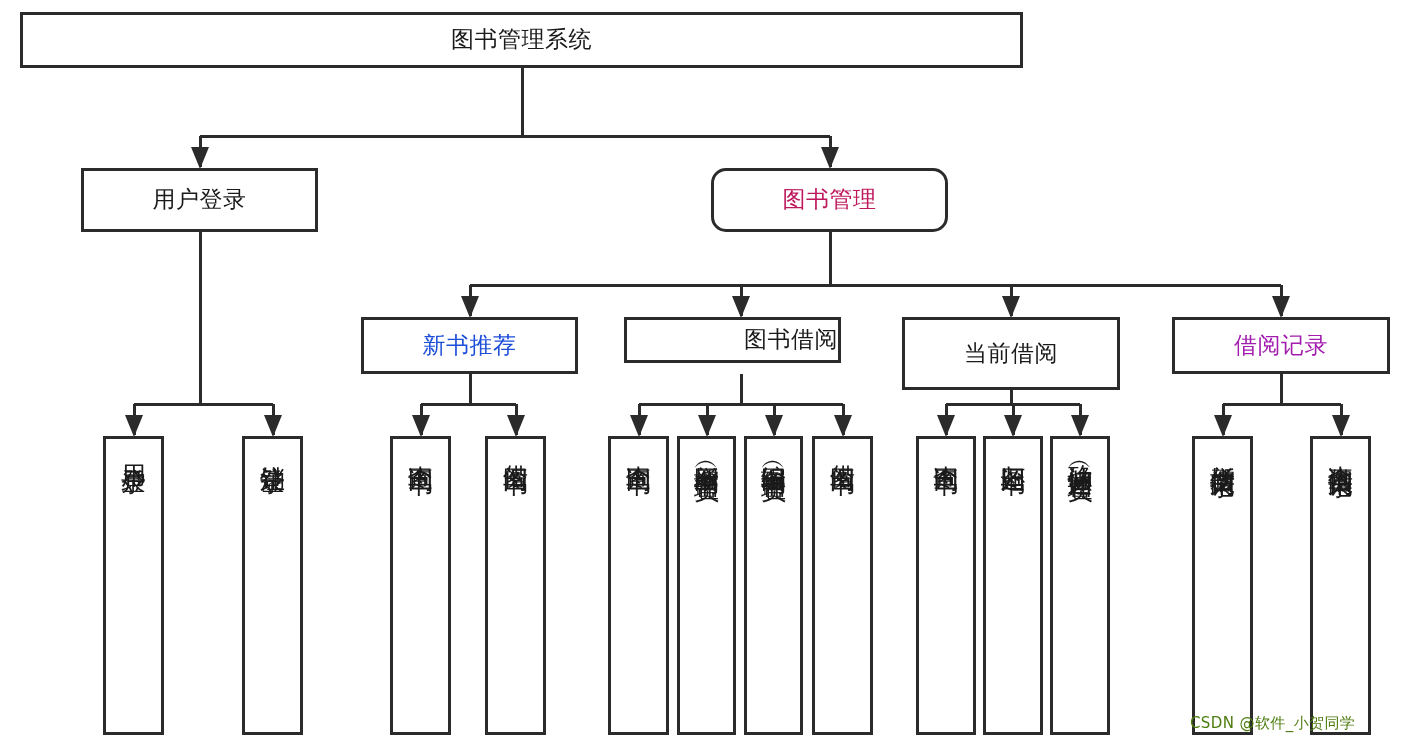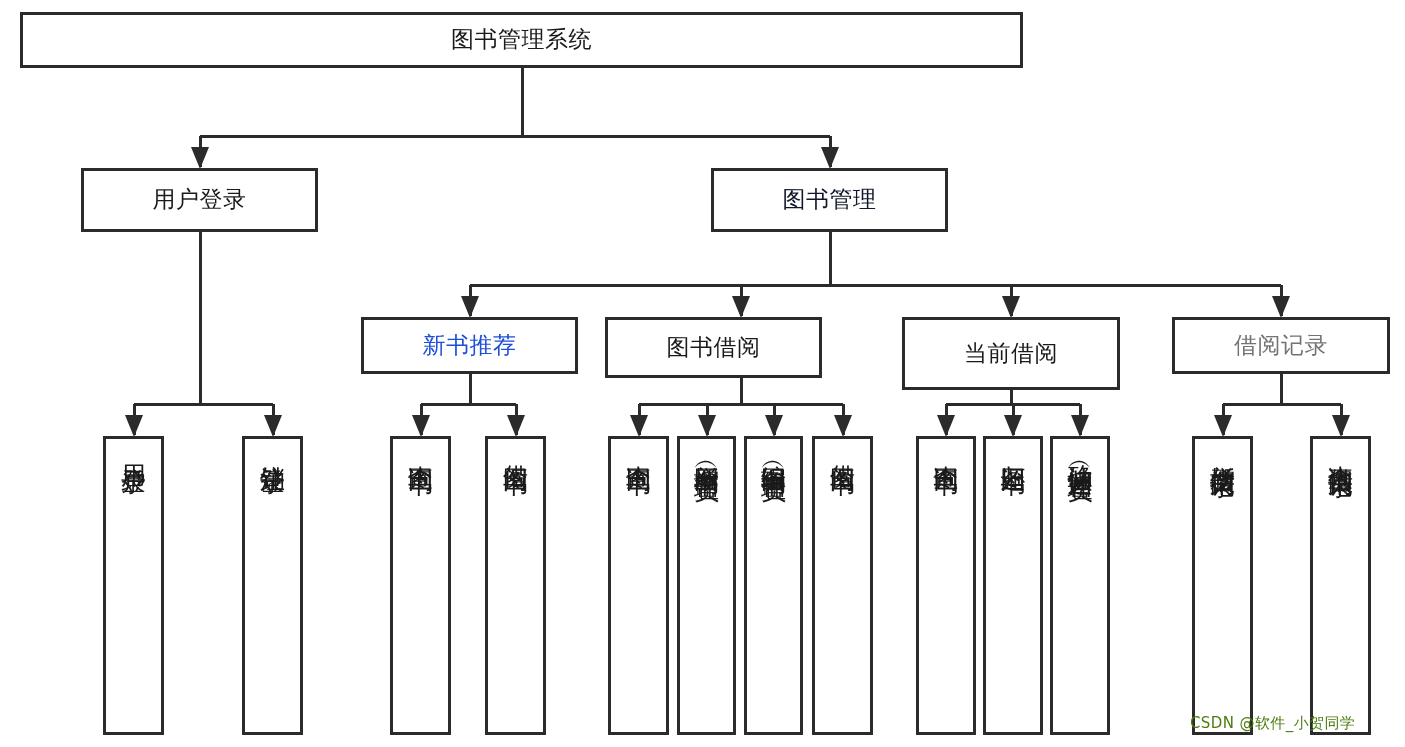--- a/index.html
+++ b/index.html
@@ -130,33 +130,33 @@
       <path d="M1332,415 L1350,415 L1341,437 Z" fill="#2b2b2b"></path>
     </svg>
 
   <div id="nodes">
       <div class="node horiz" style="left: 20px; top: 12px; width: 1003px; height: 56px; border-color: rgb(43, 43, 43); background: rgb(255, 255, 255); color: rgb(26, 26, 26);">
         <span class="label">图书管理系统</span>
       </div>
       <div class="node horiz" style="left: 81px; top: 168px; width: 237px; height: 64px; border-color: rgb(43, 43, 43); background: rgb(255, 255, 255); color: rgb(26, 26, 26);">
         <span class="label">用户登录</span>
       </div>
-      <div class="node horiz" style="left: 711px; top: 168px; width: 237px; height: 64px; border-color: rgb(43, 43, 43); background: rgb(255, 255, 255); color: #0f172a;">
+      <div class="node horiz" style="left: 711px; top: 168px; width: 237px; height: 64px; border-color: rgb(43, 43, 43); background: rgb(255, 255, 255); color: #be185d; border-radius: 15px;">
         <span class="label">图书管理</span>
       </div>
       <div class="node horiz" style="left: 361px; top: 317px; width: 217px; height: 57px; border-color: rgb(43, 43, 43); background: rgb(255, 255, 255); color: #1d4ed8;">
         <span class="label">新书推荐</span>
       </div>
-      <div class="node horiz" style="left: 605px; top: 317px; width: 217px; height: 61px; border-color: rgb(43, 43, 43); background: rgb(255, 255, 255); color: rgb(26, 26, 26);">
+      <div class="node horiz" style="left: 624px; top: 317px; width: 217px; height: 46px; border-color: rgb(43, 43, 43); background: rgb(255, 255, 255); color: rgb(26, 26, 26); justify-content: flex-end;">
         <span class="label">图书借阅</span>
       </div>
       <div class="node horiz" style="left: 902px; top: 317px; width: 218px; height: 73px; border-color: rgb(43, 43, 43); background: rgb(255, 255, 255); color: rgb(26, 26, 26);">
         <span class="label">当前借阅</span>
       </div>
-      <div class="node horiz" style="left: 1172px; top: 317px; width: 218px; height: 57px; border-color: rgb(43, 43, 43); background: rgb(255, 255, 255); color: #737373;">
+      <div class="node horiz" style="left: 1172px; top: 317px; width: 218px; height: 57px; border-color: rgb(43, 43, 43); background: rgb(255, 255, 255); color: #a21caf;">
         <span class="label">借阅记录</span>
       </div>
       <div class="node vert" style="left: 103px; top: 436px; width: 61px; height: 299px; border-color: rgb(43, 43, 43); background: rgb(255, 255, 255); color: rgb(26, 26, 26);">
         <span class="label">用户登录</span>
       </div>
       <div class="node vert" style="left: 242px; top: 436px; width: 61px; height: 299px; border-color: rgb(43, 43, 43); background: rgb(255, 255, 255); color: rgb(26, 26, 26);">
         <span class="label">注销登录</span>
       </div>
       <div class="node vert" style="left: 390px; top: 436px; width: 61px; height: 299px; border-color: rgb(43, 43, 43); background: rgb(255, 255, 255); color: rgb(26, 26, 26);">
         <span class="label">查询图书</span>

